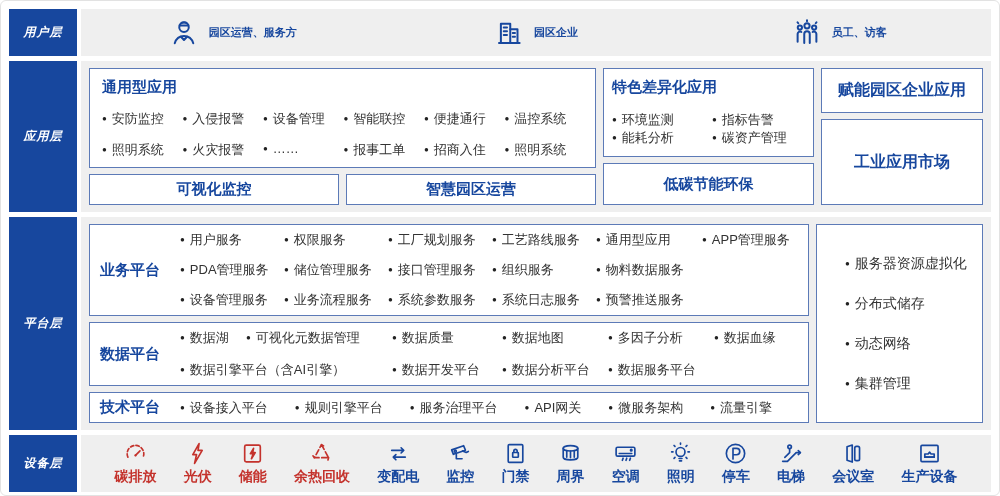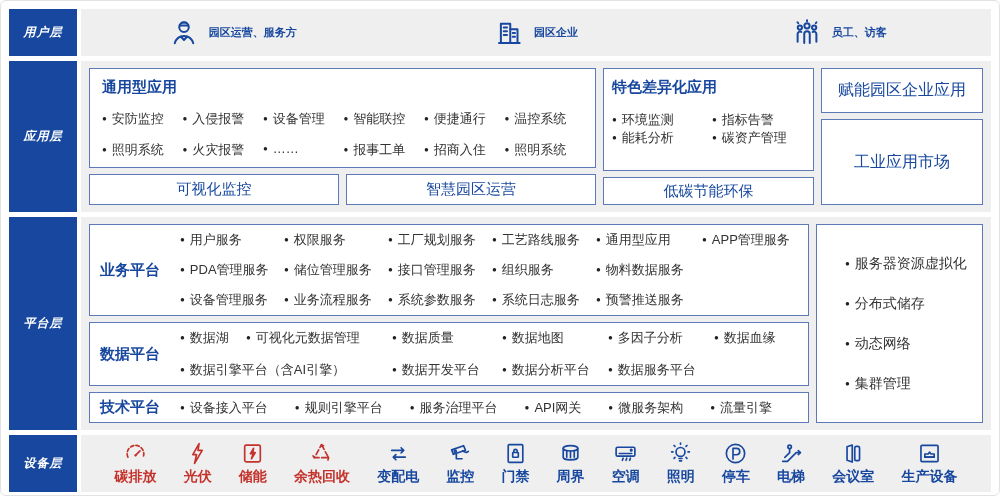--- a/index.html
+++ b/index.html
@@ -18,36 +18,36 @@
   .row-content{flex:1;background:var(--rowbg);}
   
   .row-user{height:47px;}
   .row-user .row-content{display:flex;align-items:center;}
   .user-group{flex:1;display:flex;align-items:center;justify-content:center;gap:10px;color:var(--blue);}
   .user-group .glabel{font-size:11px;font-weight:bold;}
   .uicon{width:30px;height:30px;display:block;}
   
   .box{background:#fff;border:1px solid var(--border);}
   .box-title{color:var(--blue);font-size:15px;font-weight:bold;}
-  .pill{display:flex;align-items:center;justify-content:center;color:var(--blue);font-size:15px;font-weight:normal;}
+  .pill{display:flex;align-items:center;justify-content:center;color:var(--blue);font-size:15px;font-weight:bold;}
   .bullet{font-size:13px;color:var(--text);white-space:nowrap;}
   .bullet::before{content:"●";font-size:8px;vertical-align:2px;margin-right:5px;color:#222;}
   
   .row-app{height:151px;}
   .row-app .row-content{display:flex;gap:7px;padding:7px 8px;}
   .app-colA{width:507px;display:flex;flex-direction:column;gap:6px;}
   .app-colB{width:211px;display:flex;flex-direction:column;gap:6px;}
   .app-colC{flex:1;display:flex;flex-direction:column;gap:6px;}
   .general-box{flex:1;padding:9px 10px 0 12px;}
   .general-grid{display:grid;grid-template-columns:repeat(6,1fr);row-gap:13px;margin-top:13px;}
   .app-bottom{display:flex;gap:7px;height:31px;}
   .app-bottom .pill{flex:1;}
   .special-box{flex:1;padding:9px 8px 0 8px;}
   .special-grid{display:grid;grid-template-columns:100px auto;margin-top:14px;}
-  .pill-sm{height:28px;}
+  .pill-sm{height:42px;}
   .pill-empower{height:45px;font-size:16px;}
   .pill-market{flex:1;font-size:16px;}
   
   .row-platform{height:213px;}
   .row-platform .row-content{display:flex;gap:7px;padding:7px 8px;}
   .plat-left{flex:1;display:flex;flex-direction:column;gap:6px;}
   .plat-box{display:flex;align-items:center;padding:6px 0 6px 10px;}
   .plat-name{width:80px;flex-shrink:0;color:var(--blue);font-size:15px;font-weight:bold;}
   .biz-box{flex:1;}
   .biz-grid{flex:1;display:grid;grid-template-columns:104px 104px 104px 104px 106px auto;row-gap:12px;}

